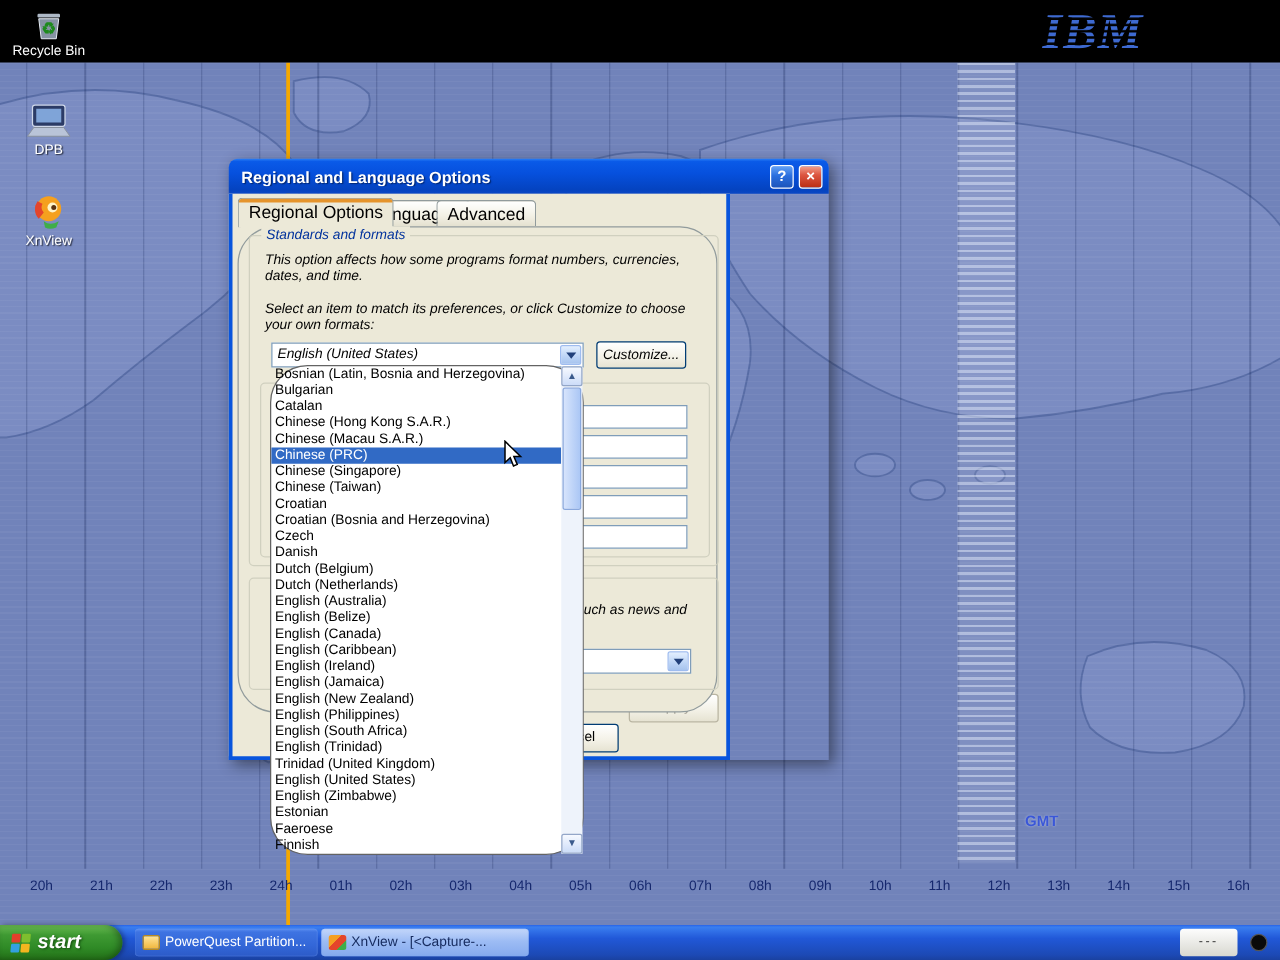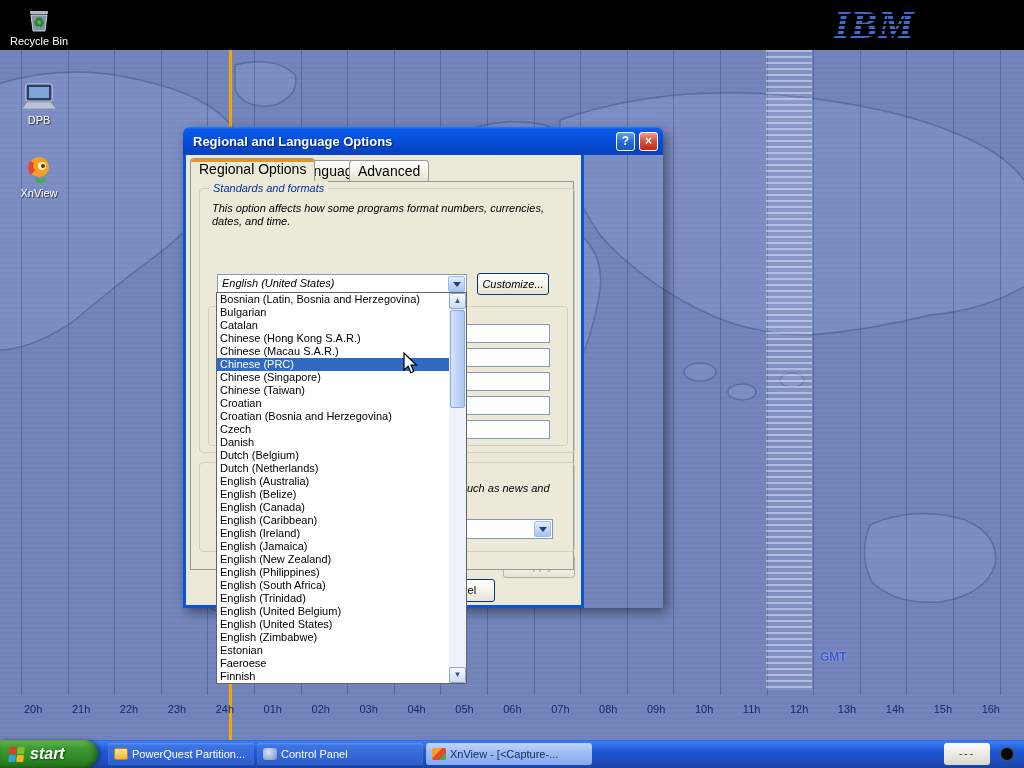--- a/index.html
+++ b/index.html
@@ -41,21 +41,21 @@
   .titlebar .t-text{margin-left:10px;color:#fff;font-size:13px;font-weight:bold;
     text-shadow:1px 1px 1px #00256e;flex:1;white-space:nowrap;overflow:hidden;}
   .tb-btn{width:19px;height:19px;margin-right:4px;border:1px solid #fff;border-radius:3px;
     box-sizing:border-box;color:#fff;font-size:12px;font-weight:bold;line-height:16px;text-align:center;}
   .tb-help{background:linear-gradient(180deg,#64a2f5,#2a6ede 45%,#1d55bb);}
   .tb-close{background:linear-gradient(180deg,#f2a08c,#dd5742 40%,#bb2d14);margin-right:5px;}
 
   .dlg-body{position:absolute;left:0;top:28px;width:401px;height:453px;background:#ece9d8;
     border:3px solid #0855dd;border-top:none;box-sizing:border-box;}
   
-  .dlg-body > *{position:absolute;}
+  .dlg-body > *{position:absolute;border-radius:30px;}
 
   .tab{position:absolute;top:5px;height:21px;padding:0 8px;box-sizing:border-box;font-size:14px;
     line-height:20px;color:#000;background:linear-gradient(180deg,#fff,#f2f0e4 60%,#e4e1cf);
     border:1px solid #919b9c;border-bottom:none;border-radius:4px 4px 0 0;z-index:2;}
   .tab.active{top:3px;height:24px;background:#ece9d8;z-index:4;}
   .tab.active::before{content:"";position:absolute;left:0;right:0;top:0;height:3px;background:#e5942c;
     border-radius:3px 3px 0 0;}
   .tab-page{left:4px;top:26px;width:384px;height:389px;border:1px solid #919b9c;background:#ece9d8;
     box-sizing:border-box;z-index:3;}
 
@@ -239,20 +239,21 @@
   </div>
   <div class="dlg-body">
     <div class="tab active" style="left:4px;">Regional Options</div>
     <div class="tab" style="left:103px;">Languages</div>
     <div class="tab" style="left:163px;">Advanced</div>
     <div class="tab-page"></div>
 
     <div class="groupbox g-standards">
       <span class="gb-label">Standards and formats</span>
       <div class="body-text txt-desc">This option affects how some programs format numbers, currencies, dates, and time.</div>
+      <div class="body-text txt-instr">Select an item to match its preferences, or click Customize to choose your own formats:</div>
       <div class="combo cmb-format">
         <span>English (United States)</span>
         <span class="combo-btn"></span>
       </div>
       <div class="xp-btn btn-customize">Customize...</div>
       <div class="g-samples">
         <div class="sample-box" style="top:17px;"></div>
         <div class="sample-box" style="top:41px;"></div>
         <div class="sample-box" style="top:65px;"></div>
         <div class="sample-box" style="top:89px;"></div>
@@ -289,21 +290,21 @@
           <div class="dd-item">English (Australia)</div>
           <div class="dd-item">English (Belize)</div>
           <div class="dd-item">English (Canada)</div>
           <div class="dd-item">English (Caribbean)</div>
           <div class="dd-item">English (Ireland)</div>
           <div class="dd-item">English (Jamaica)</div>
           <div class="dd-item">English (New Zealand)</div>
           <div class="dd-item">English (Philippines)</div>
           <div class="dd-item">English (South Africa)</div>
           <div class="dd-item">English (Trinidad)</div>
-          <div class="dd-item">English (United Belgium)</div>
+          <div class="dd-item">Trinidad (United Kingdom)</div>
           <div class="dd-item">English (United States)</div>
           <div class="dd-item">English (Zimbabwe)</div>
           <div class="dd-item">Estonian</div>
           <div class="dd-item">Faeroese</div>
           <div class="dd-item">Finnish</div>
         </div>
       <div class="dd-scroll">
         <div class="sb-btn sb-up">▲</div>
         <div class="sb-thumb"></div>
         <div class="sb-btn sb-down">▼</div>
@@ -324,24 +325,20 @@
         <i class="wf-b"></i>
         <i class="wf-y"></i>
     </span>
     <span class="s-text">start</span>
   </div>
   <div class="task-buttons">
       <div class="task-btn">
         <span class="tb-icon folder"></span>
         <span class="tb-label">PowerQuest Partition...</span>
       </div>
-      <div class="task-btn">
-        <span class="tb-icon control-panel"></span>
-        <span class="tb-label">Control Panel</span>
-      </div>
       <div class="task-btn active">
         <span class="tb-icon xnview"></span>
         <span class="tb-label">XnView - [&lt;Capture-...</span>
       </div>
     </div>
   <div class="tb-spacer"></div>
   <div class="mini-btn">---</div>
   <div class="dark-ic-slot">
     <span class="dark-disc"></span>
   </div>

